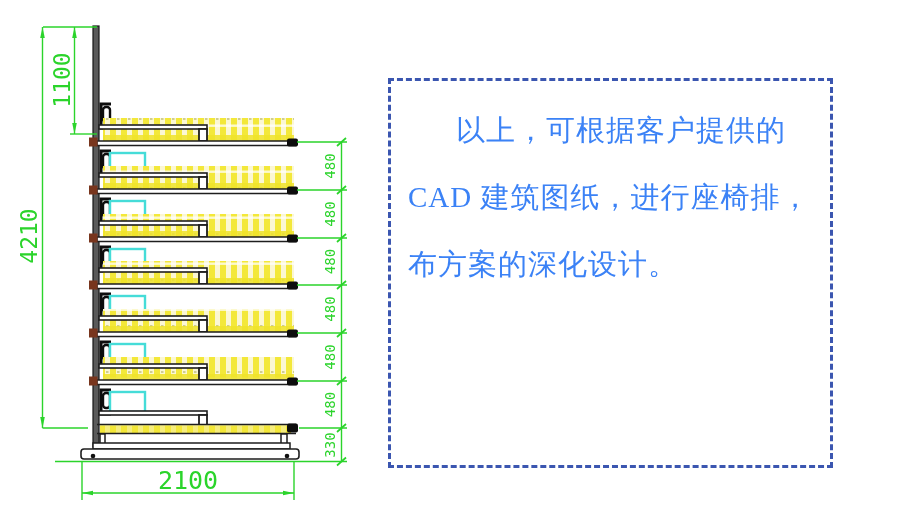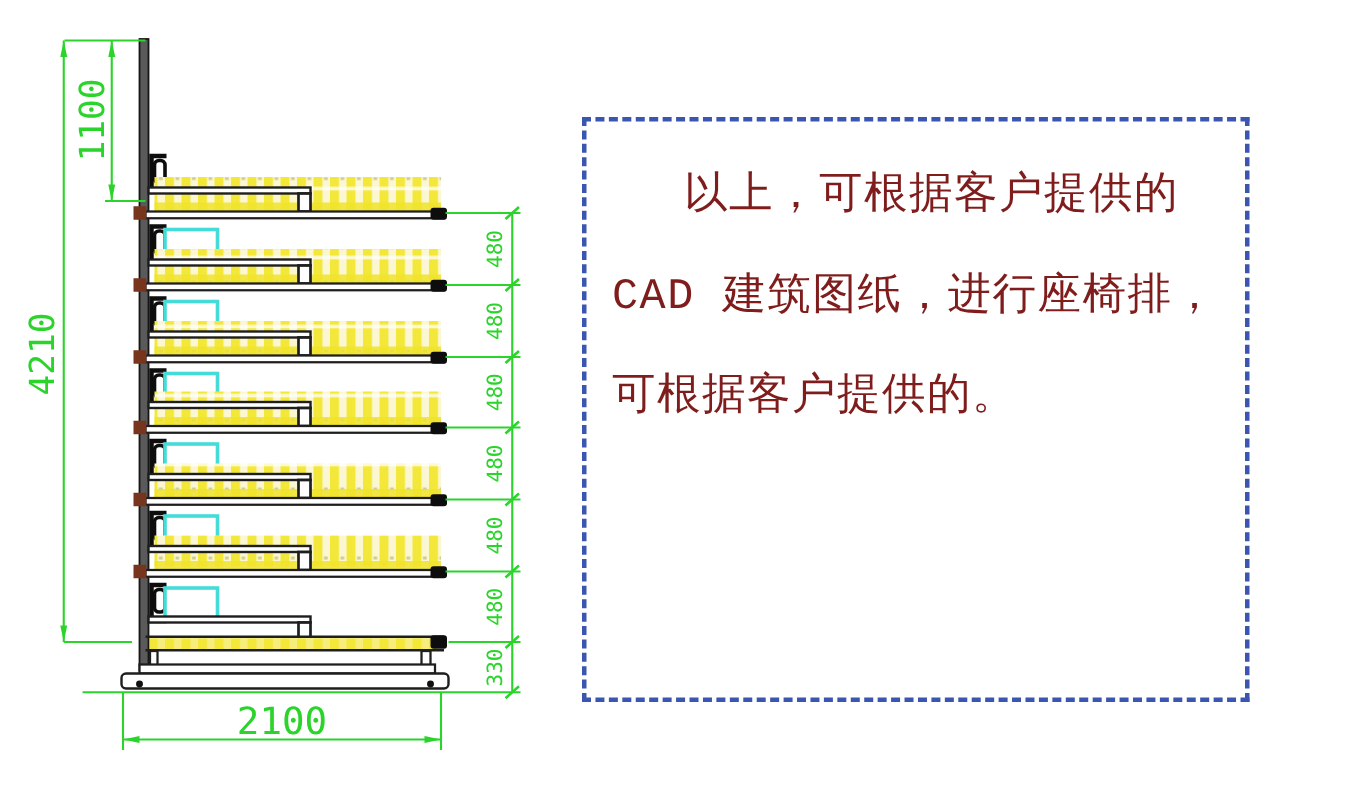--- a/index.html
+++ b/index.html
@@ -9,22 +9,22 @@
   }
   #drawing-svg{position:absolute;left:0;top:0;}
   .dim-text{
     font-family:"DejaVu Sans Mono","Liberation Mono",monospace;
     fill:#2bd42b;
   }
   #note-box{
     position:absolute;left:388px;top:78px;width:445px;height:390px;
     box-sizing:border-box;border:3px dashed #3b56b0;
     padding:16px 10px 0 17px;
-    font-family:Liberation Mono, monospace;
-    font-size:29px;line-height:67px;color:#7f1d1d;letter-spacing:1px;
+    font-family:Liberation Serif, serif;
+    font-size:29px;line-height:67px;color:#3b82f6;letter-spacing:1px;
     white-space:nowrap;overflow:hidden;
   }
   .note-line{height:67px;}
   .note-line.first{text-indent:48px;}
 </style>
 </head>
 <body>
 
 <div id="stage">
 
@@ -180,16 +180,16 @@
     <text class="dim-text" font-size="14" text-anchor="middle" dominant-baseline="middle" x="331" y="261.5" transform="rotate(-90 331 261.5)">480</text>
     <text class="dim-text" font-size="14" text-anchor="middle" dominant-baseline="middle" x="331" y="309" transform="rotate(-90 331 309)">480</text>
     <text class="dim-text" font-size="14" text-anchor="middle" dominant-baseline="middle" x="331" y="357" transform="rotate(-90 331 357)">480</text>
     <text class="dim-text" font-size="14" text-anchor="middle" dominant-baseline="middle" x="331" y="404.5" transform="rotate(-90 331 404.5)">480</text>
     <text class="dim-text" font-size="14" text-anchor="middle" dominant-baseline="middle" x="331" y="445" transform="rotate(-90 331 445)">330</text>
   </svg>
 
   <div id="note-box">
     <div class="note-line first">以上，可根据客户提供的</div>
     <div class="note-line">CAD 建筑图纸，进行座椅排，</div>
-    <div class="note-line">可根据客户提供的。</div>
+    <div class="note-line">布方案的深化设计。</div>
   </div>
 
 </div>
 
 </body></html>

